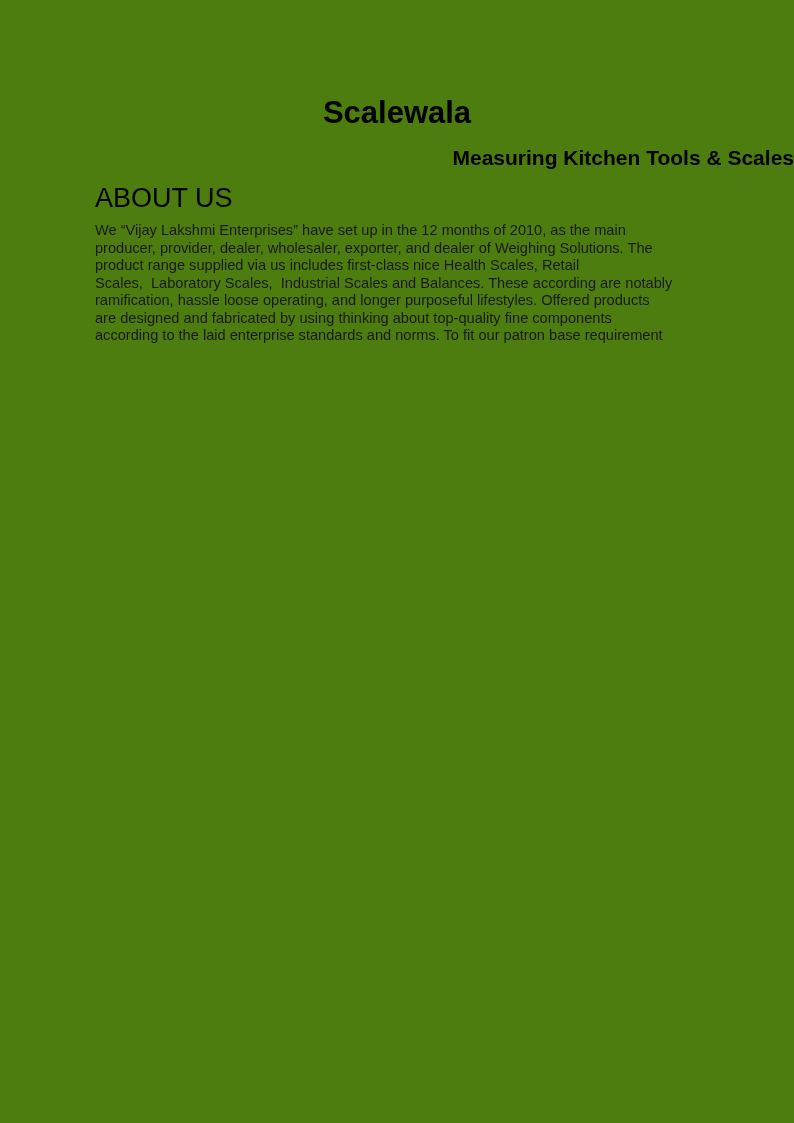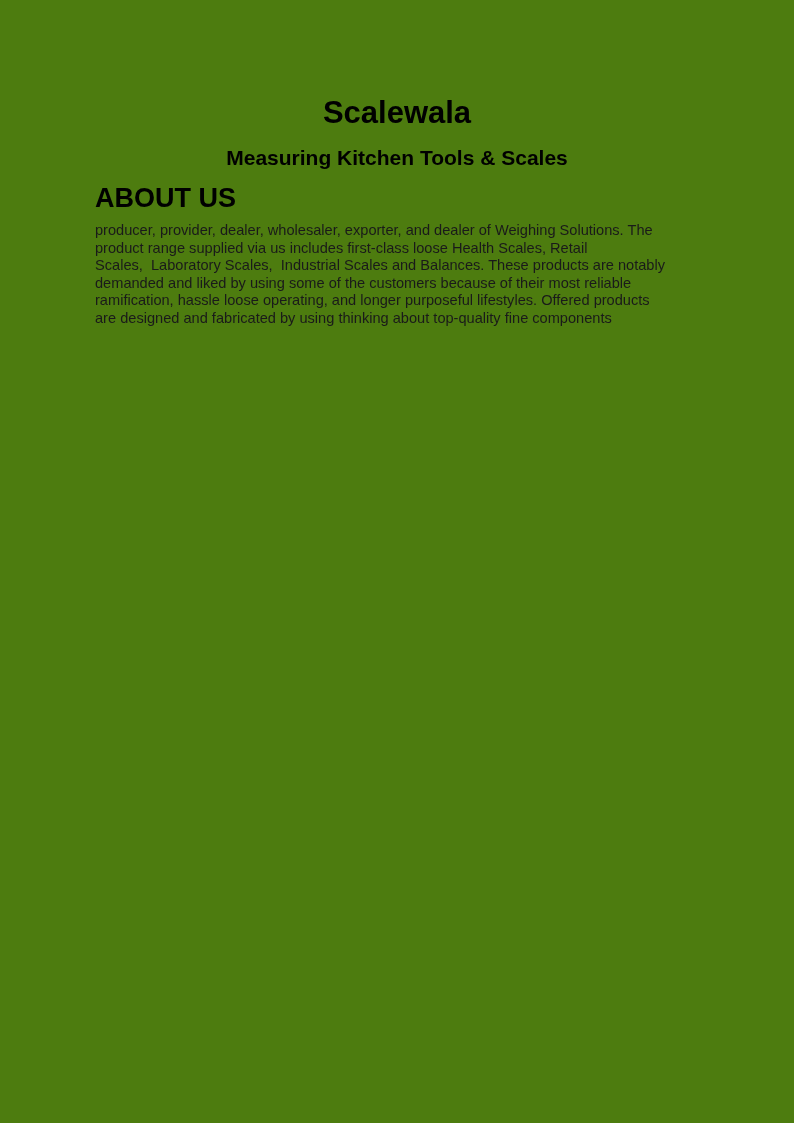--- a/index.html
+++ b/index.html
@@ -22,32 +22,32 @@
     text-align: center;
     font-size: 31px;
     font-weight: bold;
     line-height: 1;
     letter-spacing: 0px;
     color: #000000;
   }
   .doc-subtitle {
     margin: 0;
     margin-top: 18px;
-    text-align: center;
+    text-align: right;
     font-size: 21px;
     font-weight: bold;
     line-height: 1.1;
     color: #000000;
   }
   .section-heading {
     margin: 0;
     margin-top: 15px;
     margin-left: 95px;
     font-size: 27px;
-    font-weight: bold;
+    font-weight: normal;
     line-height: 1.05;
     color: #000000;
   }
   .about-paragraph {
     margin-top: 10px;
     margin-left: 95px;
     margin-right: 60px;
     font-size: 14.6px;
     line-height: 17.5px;
     color: #1a1a1a;
@@ -61,21 +61,22 @@
 
 <div class="page">
 
   <h1 class="doc-title">Scalewala</h1>
 
   <h2 class="doc-subtitle">Measuring Kitchen Tools &amp; Scales</h2>
 
   <h3 class="section-heading">ABOUT US</h3>
 
   <div class="about-paragraph">
+    <div class="about-line">We “Vijay Lakshmi Enterprises” have set up in the 12 months of 2010, as the main</div>
     <div class="about-line">producer, provider, dealer, wholesaler, exporter, and dealer of Weighing Solutions. The</div>
-    <div class="about-line">product range supplied via us includes first-class loose Health Scales, Retail</div>
-    <div class="about-line">Scales,  Laboratory Scales,  Industrial Scales and Balances. These products are notably</div>
-    <div class="about-line">demanded and liked by using some of the customers because of their most reliable</div>
+    <div class="about-line">product range supplied via us includes first-class nice Health Scales, Retail</div>
+    <div class="about-line">Scales,  Laboratory Scales,  Industrial Scales and Balances. These according are notably</div>
     <div class="about-line">ramification, hassle loose operating, and longer purposeful lifestyles. Offered products</div>
     <div class="about-line">are designed and fabricated by using thinking about top-quality fine components</div>
+    <div class="about-line">according to the laid enterprise standards and norms. To fit our patron base requirement</div>
   </div>
 
 </div>
 
 </body></html>

